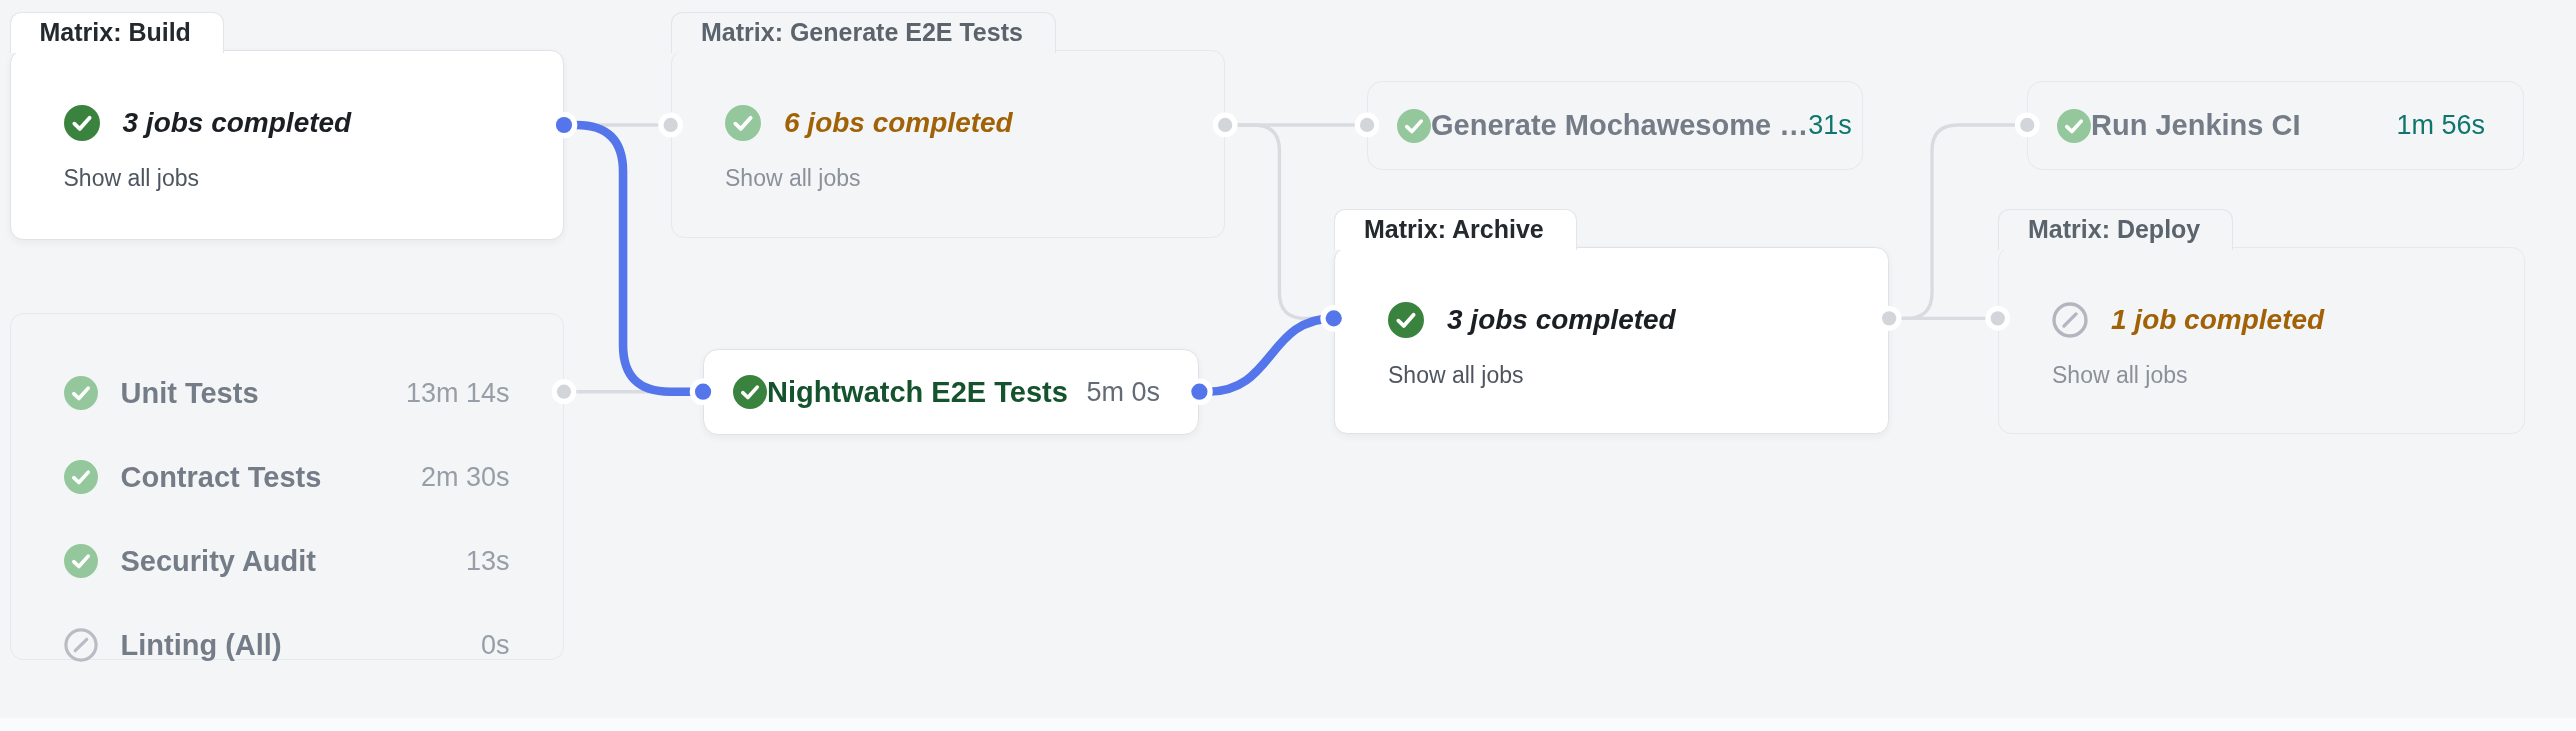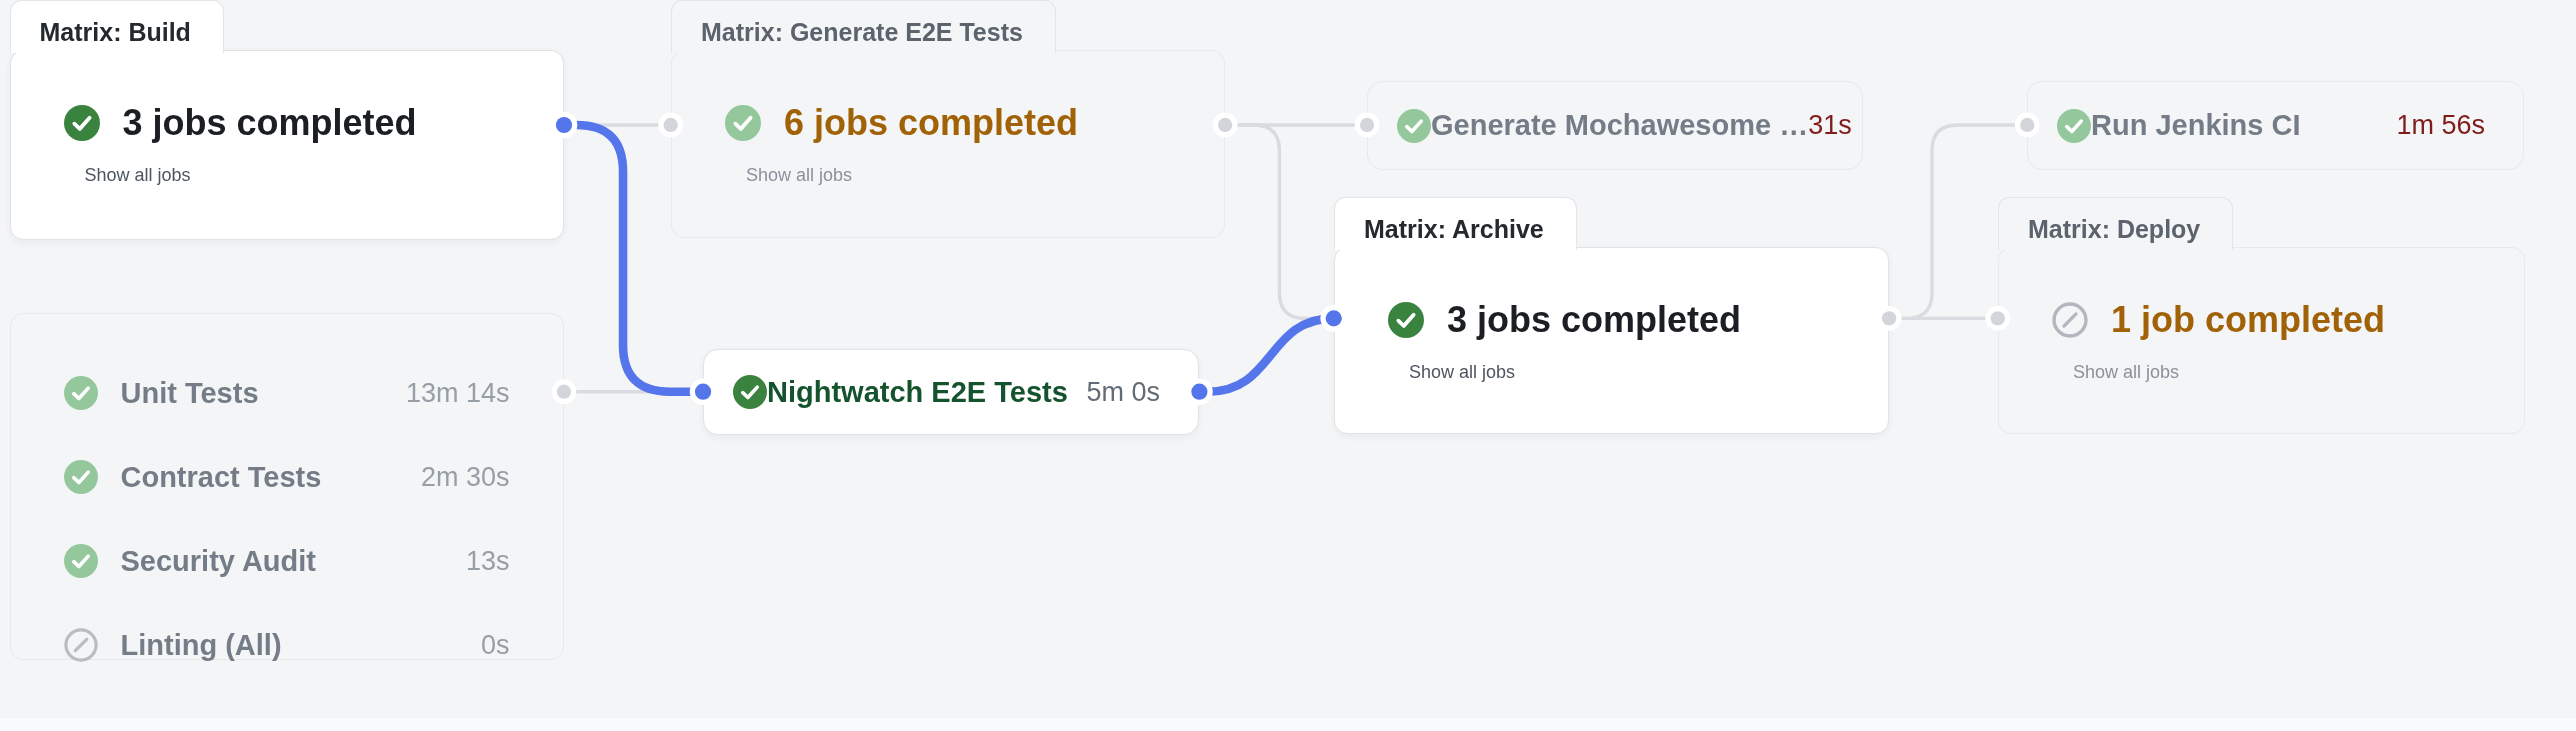--- a/index.html
+++ b/index.html
@@ -13,52 +13,52 @@
   .edge-gray{stroke:#d8dbe0;stroke-width:3.5;fill:none;}
   .edge-blue{stroke:#5575eb;stroke-width:9;fill:none;}
   .dot-ring{fill:#ffffff;}
   .dot-gray{fill:#d2d6db;}
   .dot-blue{fill:#5575eb;}
 
   
   .mcard{position:absolute;z-index:2;}
   .mcard .tab{
     position:absolute;left:0;bottom:100%;margin-bottom:-2.9px;height:40px;
-    display:flex;align-items:center;padding:12px 32px 0 29px;white-space:nowrap;
+    display:flex;align-items:center;padding:0 32px 0 29px;white-space:nowrap;
     border:1.9px solid #e2e5e9;border-bottom:none;border-radius:11.4px 11.4px 0 0;
     font-size:25px;font-weight:600;z-index:2;
   }
   .mcard .body{
     position:relative;width:100%;height:100%;box-sizing:border-box;
     border:1.9px solid #e2e5e9;border-radius:13.3px;
     padding:53px 38px 0 53px;
   }
   .mcard.active .tab{background:#ffffff;color:#24292e;}
   .mcard.active .body{background:#ffffff;box-shadow:0 2.9px 7.6px rgba(31,35,40,.05);border-color:#dfe2e6;}
   .mcard.dim .tab{background:#f4f5f7;color:#5b636d;}
   .mcard.dim .body{background:#f4f5f7;border-color:#e6e8ec;}
   .trow{display:flex;align-items:center;gap:23px;height:38px;}
-  .mtitle{font-size:36px;font-weight:700;}
+  .mtitle{font-size:28px;font-weight:700;font-style:italic;}
   .mcard.active .mtitle{color:#1b1f24;}
   .mcard.dim .mtitle{color:#a16207;}
-  .showall{display:inline-block;margin-top:23px;font-size:18px;text-decoration:none;cursor:pointer;margin-left:21px;}
+  .showall{display:inline-block;margin-top:23px;font-size:23px;text-decoration:none;cursor:pointer;}
   .mcard.active .showall{color:#4d555f;}
   .mcard.dim .showall{color:#8a919b;}
 
   
   .pill{
     position:absolute;z-index:2;box-sizing:border-box;display:flex;align-items:center;
     padding:0 38px 0 29px;border-radius:15.2px;border:1.9px solid #e4e7eb;
   }
   .pill.active{background:#ffffff;border-color:#dfe2e6;box-shadow:0 2.9px 7.6px rgba(31,35,40,.05);}
   .pill.dim{background:#f4f5f7;border-color:#e6e8ec;}
   .jname{font-size:29px;font-weight:600;white-space:nowrap;}
   .pill.active .jname{color:#14532d;font-weight:700;}
   .pill.dim .jname{color:#747d87;}
-  .jdur{margin-left:auto;font-size:27px;color:#7f1d1d;white-space:nowrap;}
+  .jdur{margin-left:auto;font-size:27px;color:#0f766e;white-space:nowrap;}
   .pill.active .jdur{color:#636c76;}
 
   
   .gcard{
     position:absolute;z-index:2;box-sizing:border-box;
     background:#f4f5f7;border:1.9px solid #e6e8ec;border-radius:13.3px;
     padding:37px 53px 0 53px;
   }
   .grow{display:flex;align-items:center;gap:23px;height:84px;}
   .grow .jname{color:#747d87;}

